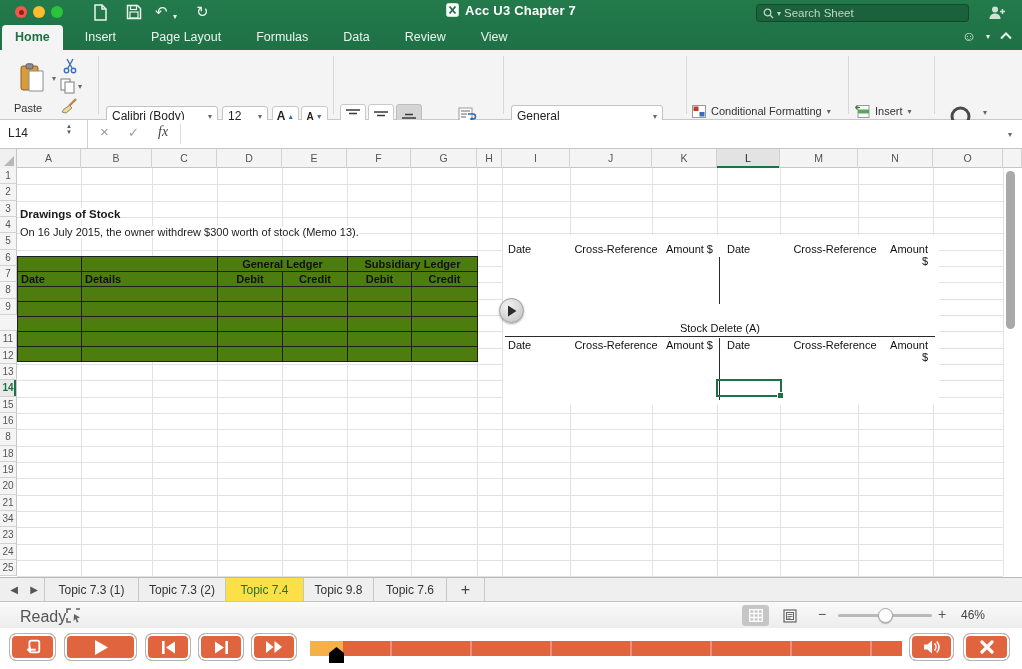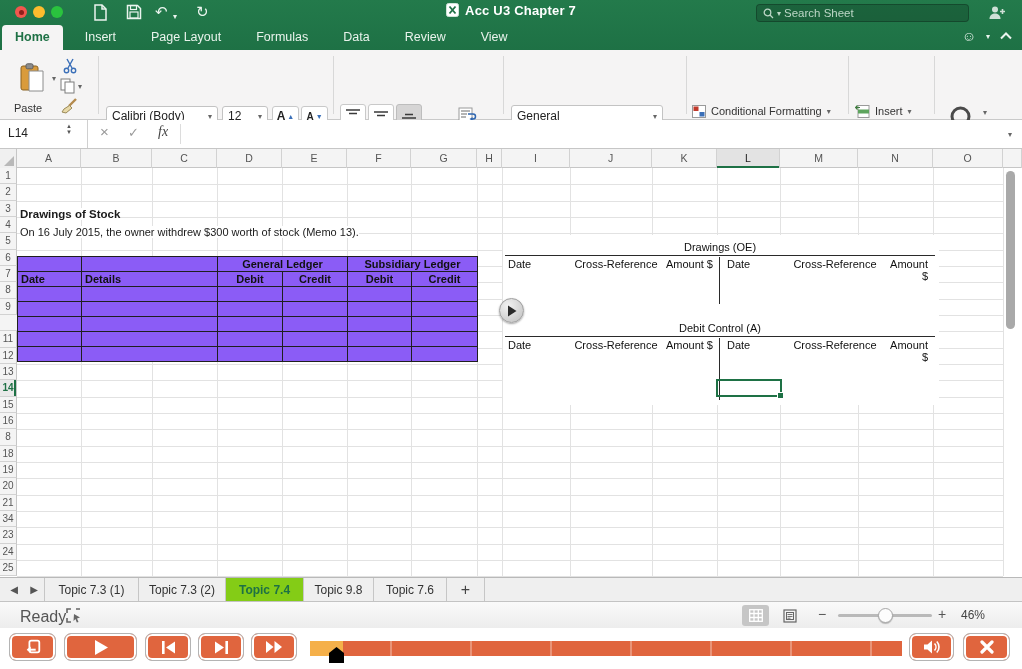--- a/index.html
+++ b/index.html
@@ -66,21 +66,21 @@
   .corner { width:17px; background:#f0f0f0; position:relative; border-right:1px solid #c6c6c6;}
   .corner::after { content:""; position:absolute; right:2px; bottom:2px; border-style:solid;
     border-width:0 0 10px 10px; border-color:transparent transparent #b9b9b9 transparent; }
   .rowguts { position:absolute; left:0; top:19px; width:17px; }
   .rh { width:17px; border-bottom:1px solid #d2d2d2; border-right:1px solid #c6c6c6; background:#f4f4f4;
     font-size:10px; color:#555; text-align:center; }
   .rh.sel { color:#1e7145; font-weight:bold; background:#e9e9e9; box-shadow:inset -2px 0 0 #1e7145; }
   .gl { position:absolute; background:#e2e2e2; }
   .patch { position:absolute; background:#fff; }
   .stext { position:absolute; background:#fff; color:#1a1a1a; white-space:nowrap; }
-  .jt { border-collapse:collapse; table-layout:fixed; background:#8b5cf6; }
+  .jt { border-collapse:collapse; table-layout:fixed; background:#4d7c0f; }
   .jt td { border:1px solid #1f1f1f; height:15px; font-size:11px; font-weight:bold; color:#111;
     text-align:center; padding:0 3px; }
   .jt td.left { text-align:left; }
   .jt td.blank { font-weight:normal; }
   .tacc { position:absolute; width:430px; }
   .ta-title { text-align:center; font-size:11px; color:#111; border-bottom:1px solid #2a2a2a;
     padding-bottom:1px; height:15px; }
   .ta-heads { display:flex; font-size:11px; color:#111; margin-top:2px; }
   .ta-half { width:215px; display:flex; }
   .ta-d { width:62px; padding-left:3px; }
@@ -95,21 +95,21 @@
     box-shadow:0 1px 2px rgba(0,0,0,.35); display:flex; align-items:center; justify-content:center; }
   .vscroll { position:absolute; left:1006px; top:22px; width:9px; height:158px; border-radius:5px;
     background:#a9a9a9; }
 
   
   .tabbar { position:absolute; left:0; top:577px; width:1022px; height:24px; background:#efefef;
     border-top:1px solid #b9b9b9; display:flex; align-items:stretch; font-size:12px; color:#333; }
   .tnav { width:20px; display:flex; align-items:center; justify-content:center; color:#555; font-size:10px; }
   .stab { display:flex; align-items:center; justify-content:center; border-right:1px solid #c6c6c6; }
   .stab:first-of-type { border-left:1px solid #c6c6c6; }
-  .stab.active { background:#84cc16; color:#1e7145; font-weight:bold; }
+  .stab.active { background:#fde047; color:#1e7145; font-weight:normal; }
   .addtab { width:38px; display:flex; align-items:center; justify-content:center; font-size:16px;
     color:#444; border-right:1px solid #c6c6c6; }
 
   
   .statusbar { position:absolute; left:0; top:601px; width:1022px; height:27px;
     background:linear-gradient(#fafafa,#ededed); border-top:1px solid #c3c3c3; }
   .viewbtn { position:absolute; top:3px; width:27px; height:21px; display:flex; align-items:center;
     justify-content:center; border-radius:3px; }
   .viewbtn.on { background:#c6c6c6; }
   .ztrack { position:absolute; left:838px; top:12px; width:94px; height:3px; background:#b9b9b9; border-radius:2px; }
@@ -613,38 +613,37 @@
               <td class="blank"></td>
               <td class="blank"></td>
               <td class="blank"></td>
               <td class="blank"></td>
             </tr>
           </tbody>
         </table>
       </div>
 
     <div class="tacc" style="left:505px;top:92px">
-      <div class="ta-title">Drawings (OE)</div>
       <div class="ta-heads">
         <div class="ta-half">
           <span class="ta-d">Date</span>
           <span class="ta-c">Cross-Reference</span>
           <span class="ta-a">Amount $</span>
         </div>
         <div class="ta-half" style="padding-left:4px">
           <span class="ta-d">Date</span>
           <span class="ta-c">Cross-Reference</span>
           <span class="ta-a">Amount $</span>
         </div>
       </div>
       <div class="ta-vline" style="height:47px"></div>
     </div>
 
     <div class="tacc" style="left:505px;top:173px">
-      <div class="ta-title">Debit Control (A)</div>
+      <div class="ta-title">Stock Delete (A)</div>
       <div class="ta-heads">
         <div class="ta-half">
           <span class="ta-d">Date</span>
           <span class="ta-c">Cross-Reference</span>
           <span class="ta-a">Amount $</span>
         </div>
         <div class="ta-half" style="padding-left:4px">
           <span class="ta-d">Date</span>
           <span class="ta-c">Cross-Reference</span>
           <span class="ta-a">Amount $</span>

